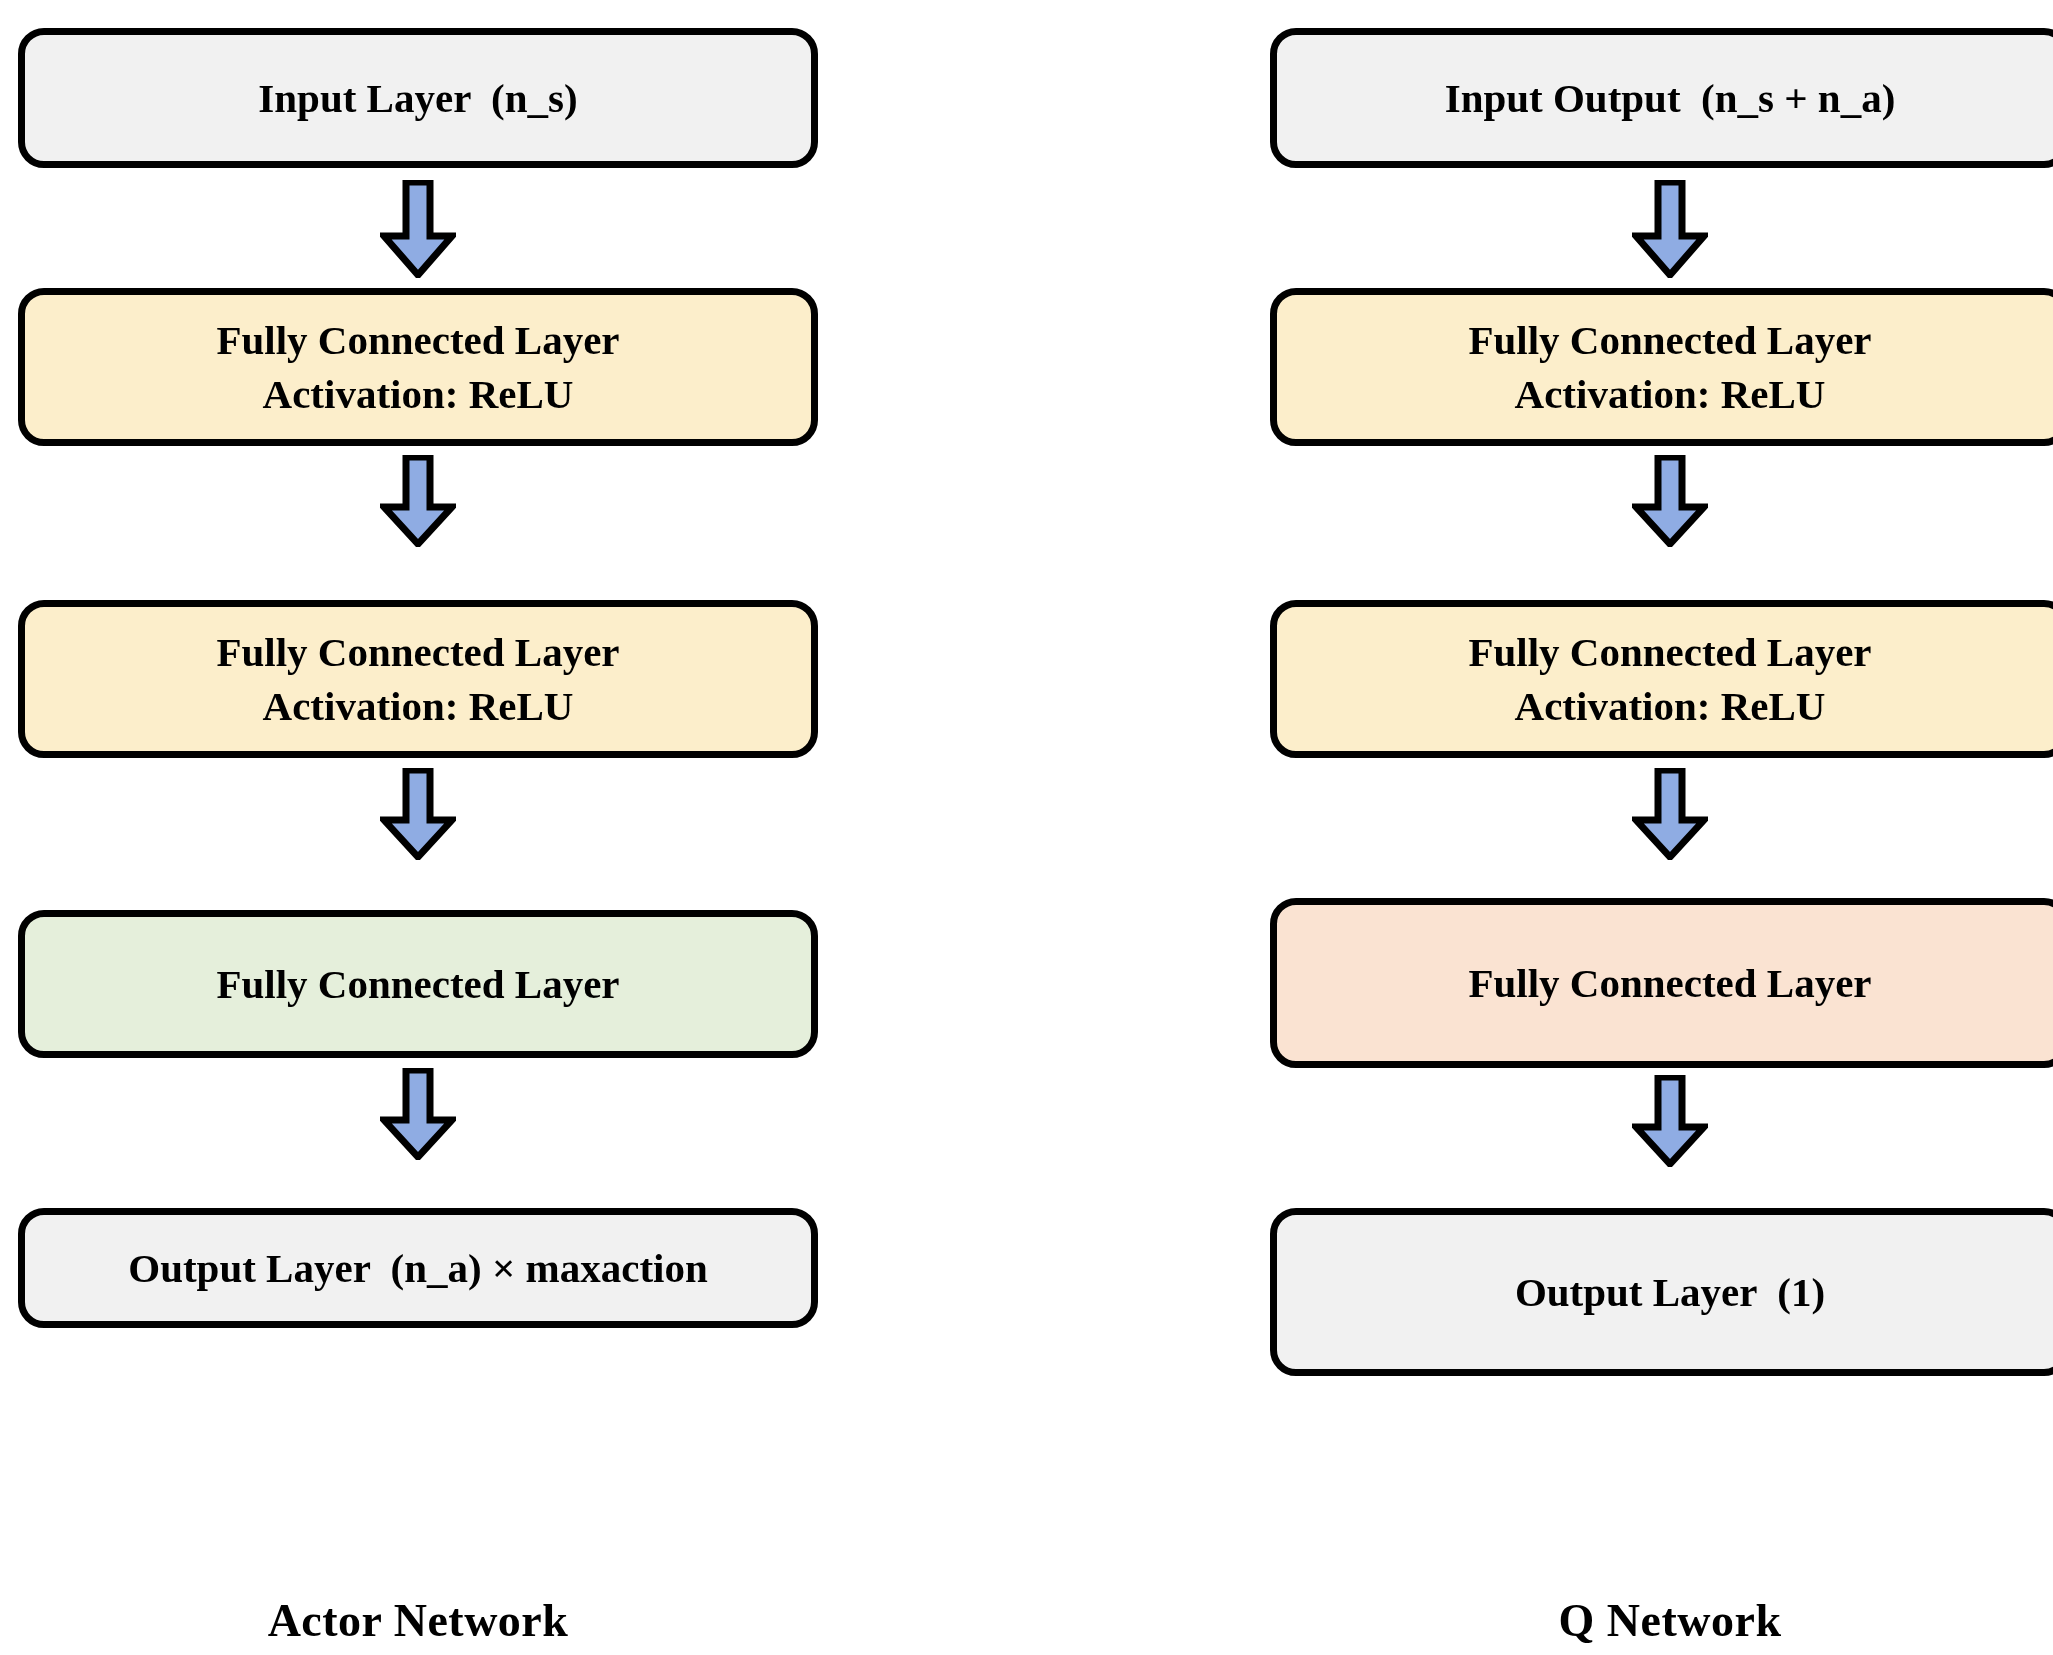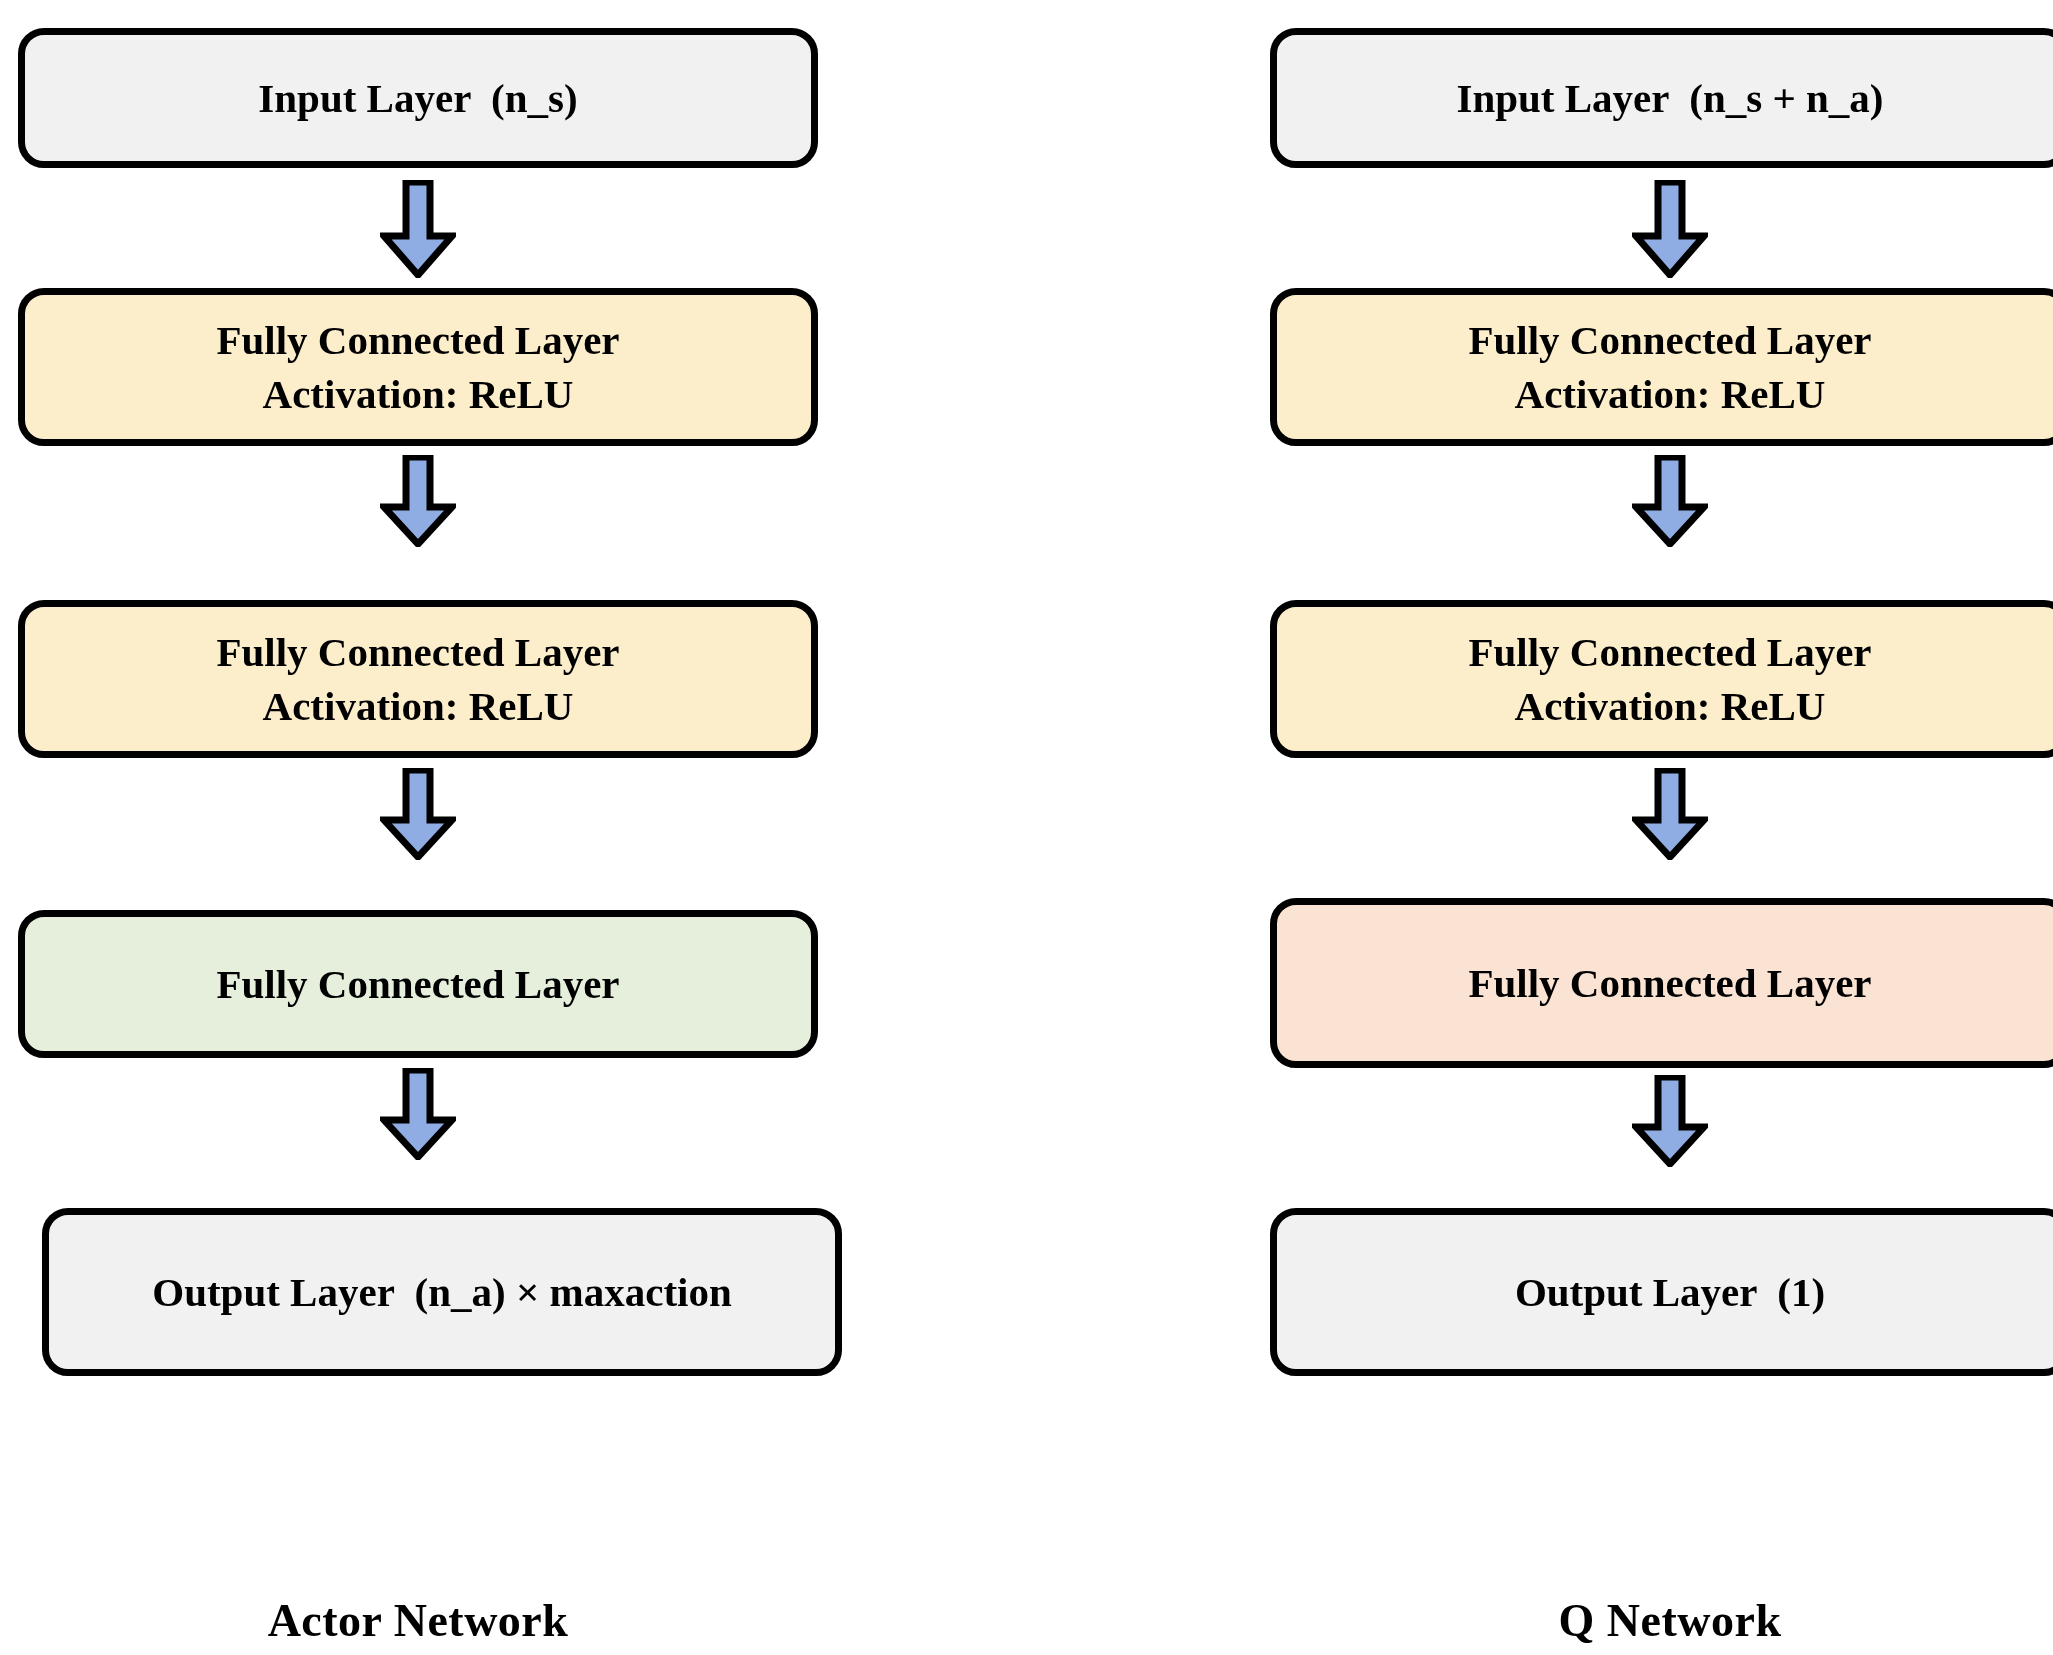--- a/index.html
+++ b/index.html
@@ -109,31 +109,31 @@
     <div class="node fill-green" style="top:910px; height:148px;">
       <span class="line">Fully Connected Layer</span>
     </div>
 
     <div class="arrow" style="left:362px; top:1068px; height:92px;">
       <svg viewBox="0 0 76 92" preserveAspectRatio="none" aria-hidden="true">
         <polygon points="26,2 50,2 50,52 72,52 38,89 4,52 26,52" fill="#8fACE3" stroke="#000000" stroke-width="7" stroke-linejoin="miter"></polygon>
       </svg>
     </div>
 
-    <div class="node fill-gray" style="top:1208px; height:168px;margin-left:24px;">
+    <div class="node fill-gray" style="top:1208px; height:120px;">
       <span class="line">Output Layer  (n_a) × maxaction</span>
     </div>
 
     <div class="caption" style="top:1570px;">Actor Network</div>
   </div>
 
   <div class="column" id="col-q">
 
     <div class="node fill-gray" style="top:28px; height:140px;">
-      <span class="line">Input Layer  (n_s + n_a)</span>
+      <span class="line">Input Output  (n_s + n_a)</span>
     </div>
 
     <div class="arrow" style="left:362px; top:180px; height:98px;">
       <svg viewBox="0 0 76 98" preserveAspectRatio="none" aria-hidden="true">
         <polygon points="26,2 50,2 50,56 72,56 38,95 4,56 26,56" fill="#8fACE3" stroke="#000000" stroke-width="7" stroke-linejoin="miter"></polygon>
       </svg>
     </div>
 
     <div class="node fill-yellow" style="top:288px; height:158px;">
       <span class="line">Fully Connected Layer</span>

